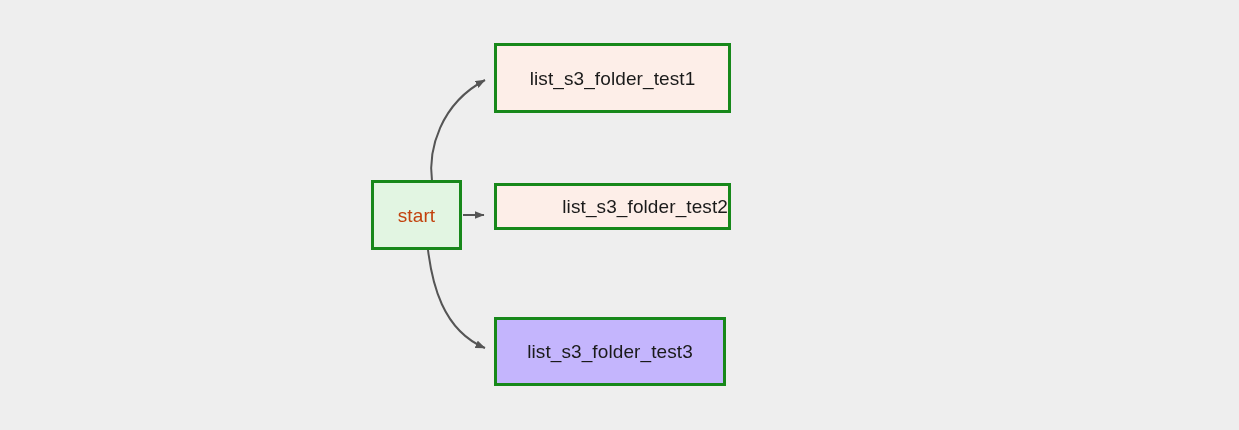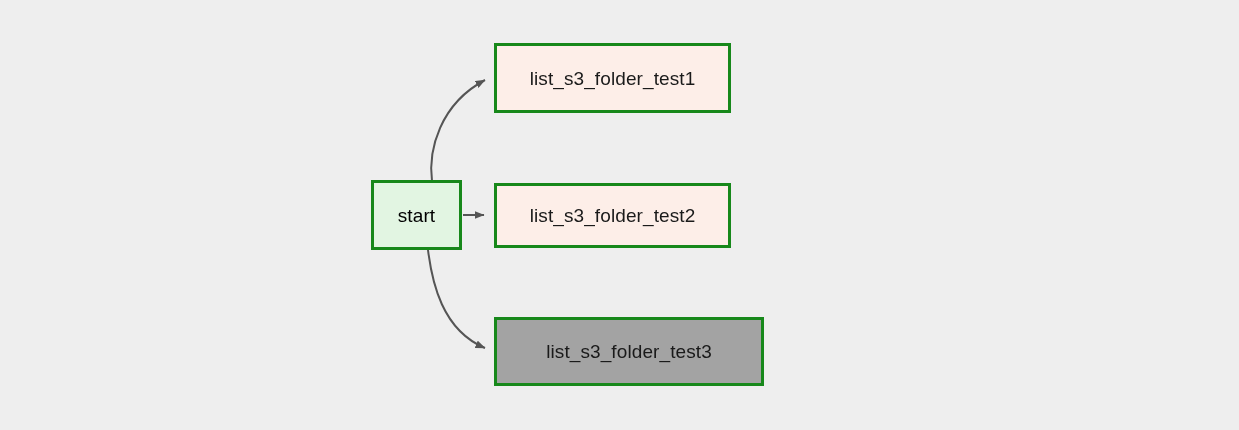--- a/index.html
+++ b/index.html
@@ -63,29 +63,29 @@
       </marker>
     </defs>
 
     <path fill="none" stroke="#555555" stroke-width="2" marker-end="url(#arrowhead)" d="M 432 181 C 428 150 440 104 485 80"></path>
 
     <path fill="none" stroke="#555555" stroke-width="2" marker-end="url(#arrowhead)" d="M 463 215 L 484 215"></path>
 
     <path fill="none" stroke="#555555" stroke-width="2" marker-end="url(#arrowhead)" d="M 428 250 C 432 282 442 330 485 348"></path>
   </svg>
 
-  <div class="node node-start" id="node-start" style="left: 371px; top: 180px; width: 91px; height: 70px; background: rgb(226, 245, 226); border-color: rgb(23, 136, 26); color: #000000;">
+  <div class="node node-start" id="node-start" style="left: 371px; top: 180px; width: 91px; height: 70px; background: rgb(226, 245, 226); border-color: rgb(23, 136, 26); color: #c2410c;">
     <span class="node-label">start</span>
   </div>
 
   <div class="node node-task" id="node-task1" style="left: 494px; top: 43px; width: 237px; height: 70px; background: rgb(253, 238, 232); border-color: rgb(23, 136, 26); color: rgb(26, 26, 26);">
     <span class="node-label">list_s3_folder_test1</span>
   </div>
 
-  <div class="node node-task" id="node-task2" style="left: 494px; top: 183px; width: 237px; height: 65px; background: rgb(253, 238, 232); border-color: rgb(23, 136, 26); color: rgb(26, 26, 26);">
+  <div class="node node-task" id="node-task2" style="left: 494px; top: 183px; width: 237px; height: 47px; background: rgb(253, 238, 232); border-color: rgb(23, 136, 26); color: rgb(26, 26, 26); justify-content: flex-end;">
     <span class="node-label">list_s3_folder_test2</span>
   </div>
 
-  <div class="node node-task" id="node-task3" style="left: 494px; top: 317px; width: 270px; height: 69px; background: #a3a3a3; border-color: rgb(23, 136, 26); color: rgb(26, 26, 26);">
+  <div class="node node-task" id="node-task3" style="left: 494px; top: 317px; width: 232px; height: 69px; background: #c4b5fd; border-color: rgb(23, 136, 26); color: rgb(26, 26, 26);">
     <span class="node-label">list_s3_folder_test3</span>
   </div>
 
 </div>
 
 </body></html>

